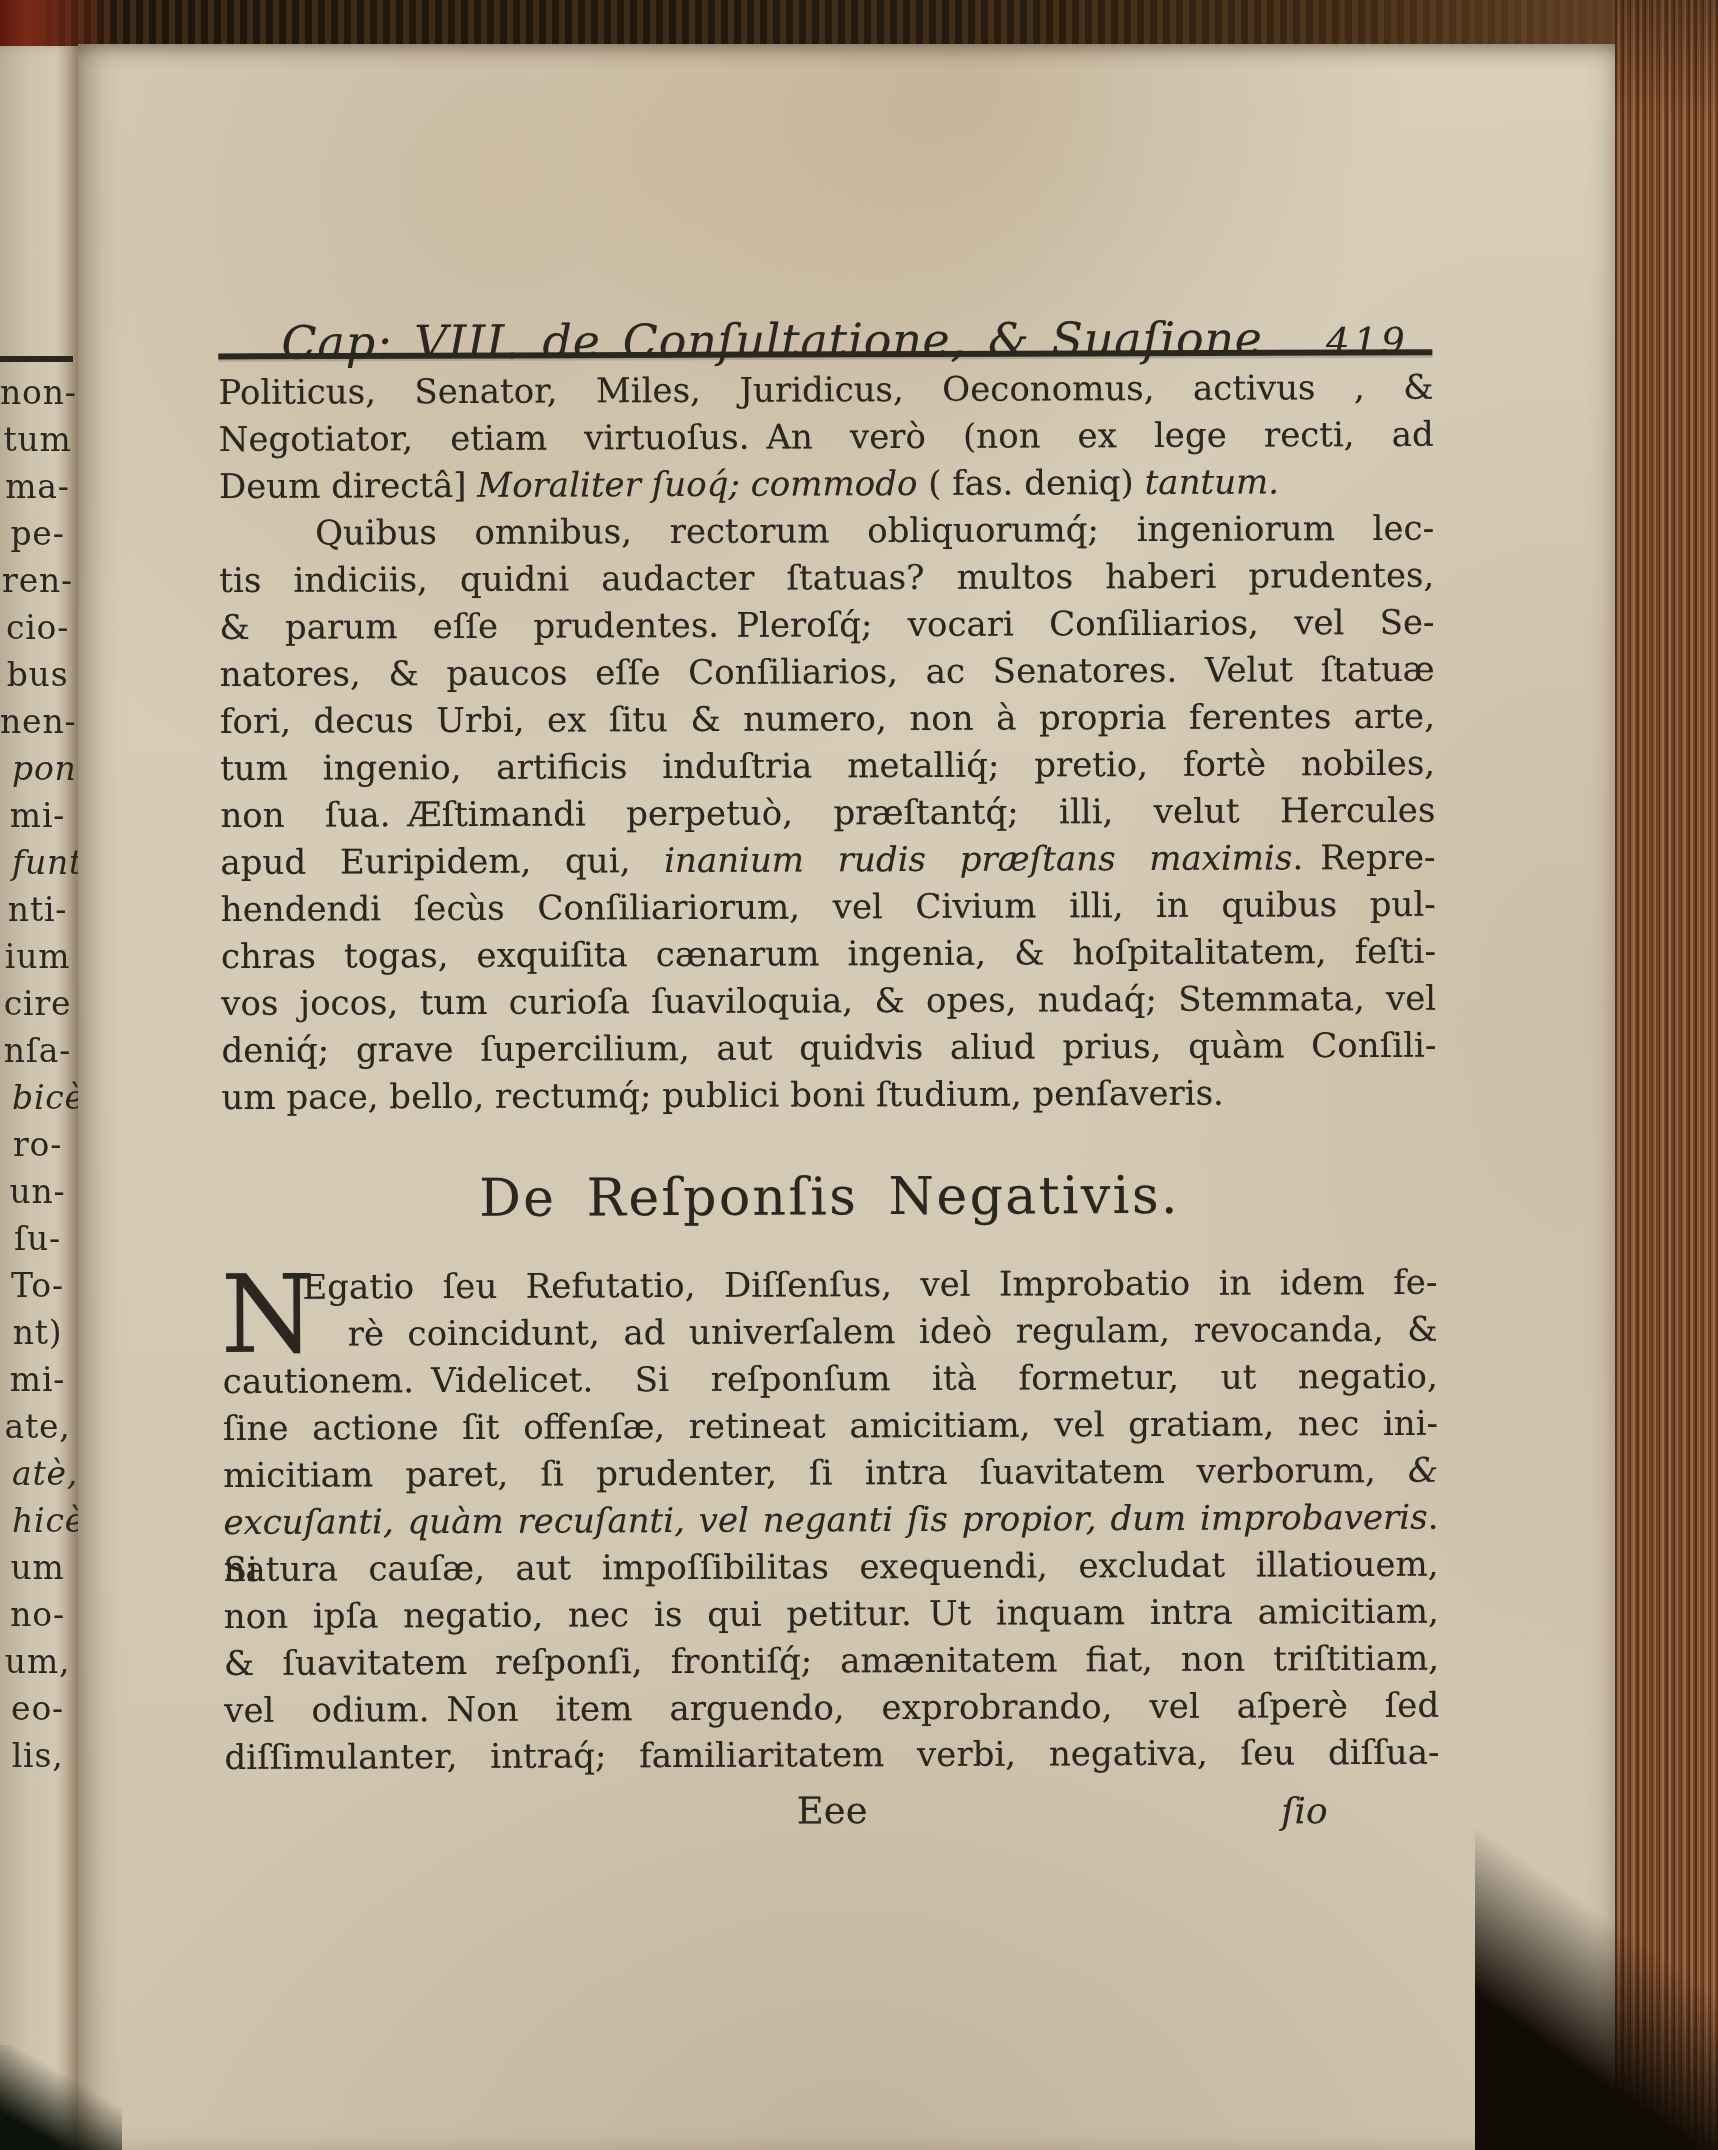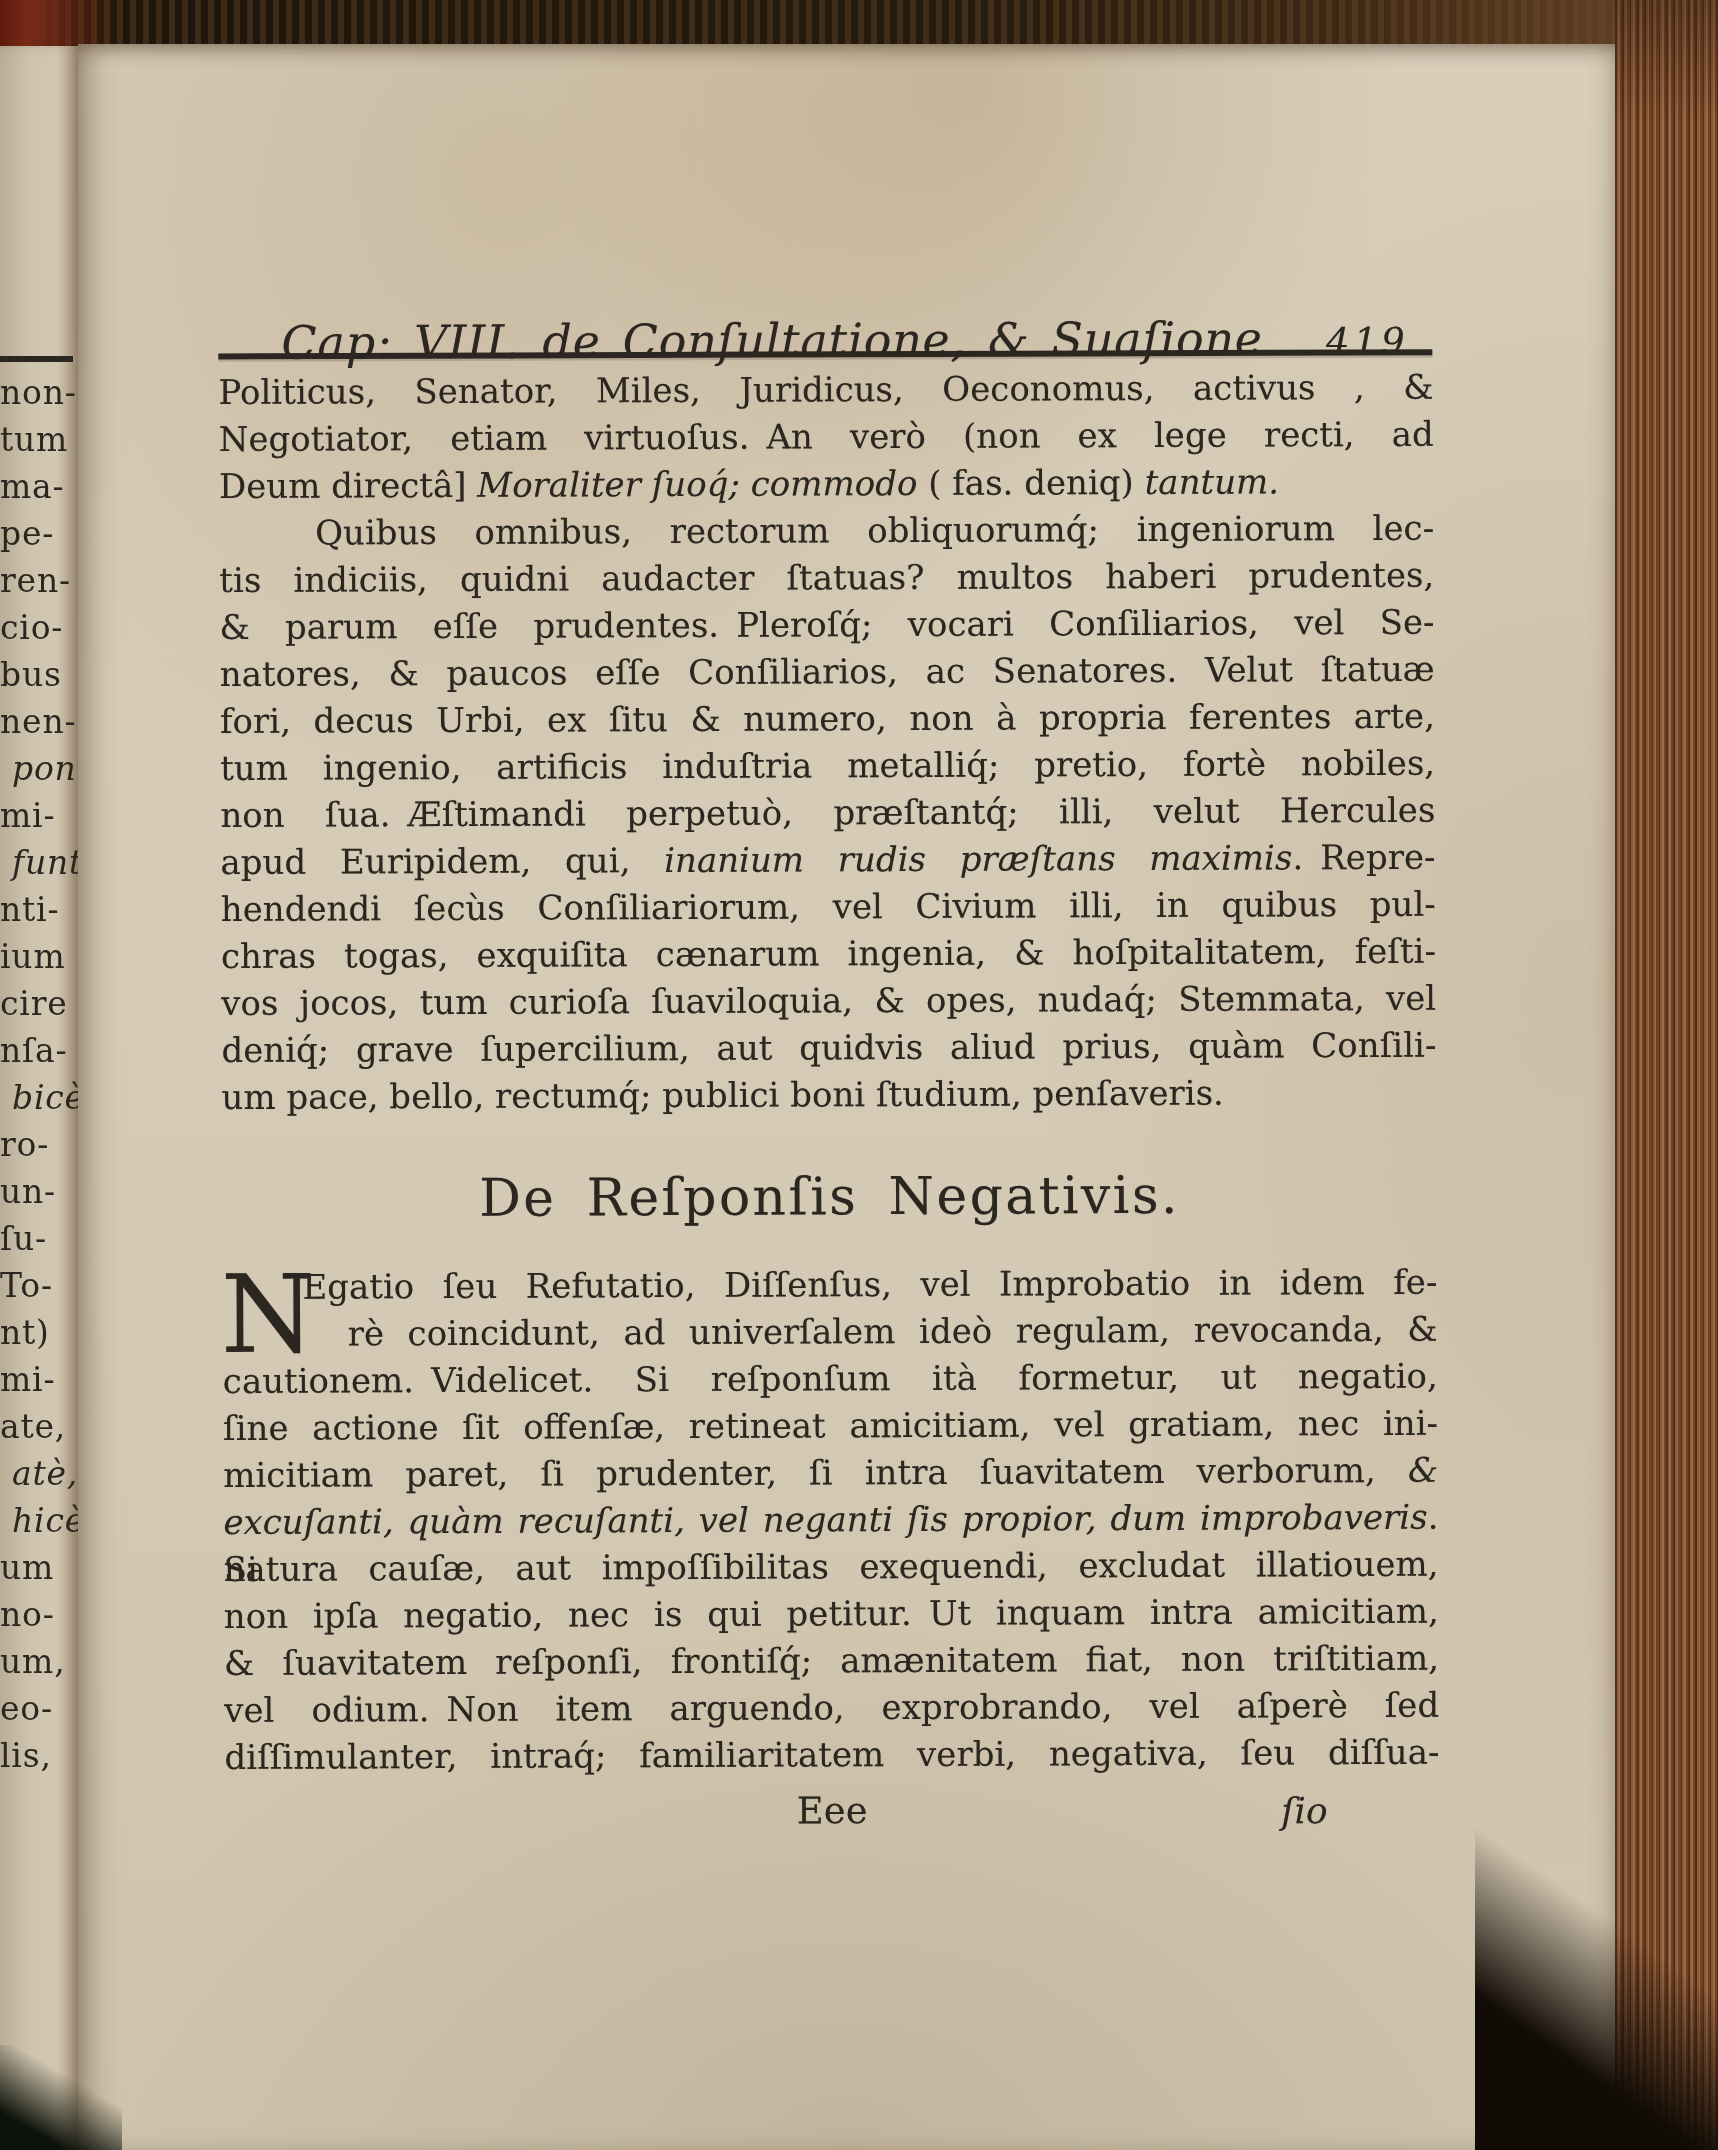--- a/index.html
+++ b/index.html
@@ -22,21 +22,21 @@
     background:linear-gradient(215deg,rgba(18,12,6,0) 42%,#120c06 72%);}
   .bottom-left-dark{position:absolute;left:0;bottom:0;width:122px;height:106px;
     background:linear-gradient(30deg,#0d120a 22%,rgba(13,18,10,0) 65%);}
 
   
   .facing-page{position:absolute;left:0;top:46px;width:80px;bottom:0;
     background:linear-gradient(90deg,#b9ad97 0,#cdc2ac 35%,#d3c8b3 70%,#b7a78d 100%);
     box-shadow:inset -13px 0 18px -8.1px rgba(70,50,30,.55);}
   .facing-rule{position:absolute;left:0;top:310px;width:73px;height:5.7px;background:var(--ink,#2b2720);}
   .facing-frags{position:absolute;left:0;right:4.9px;top:323px;color:var(--ink,#2b2720);}
-  .frag{height:47px;line-height:47px;text-align:left;font-size:33px;letter-spacing:0.8px;}
+  .frag{height:47px;line-height:47px;text-align:center;font-size:33px;letter-spacing:0.8px;}
   .frag.it{font-style:italic;padding-left:12px;}
 
   
   .page{position:absolute;left:78px;top:44px;right:103px;bottom:0;
     background:
       radial-gradient(60% 45% at 28% 6%,rgba(156,124,82,.22),transparent 70%),
       radial-gradient(40% 30% at 58% 2%,rgba(150,118,76,.25),transparent 70%),
       radial-gradient(50% 60% at 97% 45%,rgba(160,130,92,.16),transparent 70%),
       radial-gradient(70% 40% at 50% 100%,rgba(120,95,65,.14),transparent 70%),
       linear-gradient(180deg,#d8ceba,#d4c9b4 60%,#cfc3ac);

